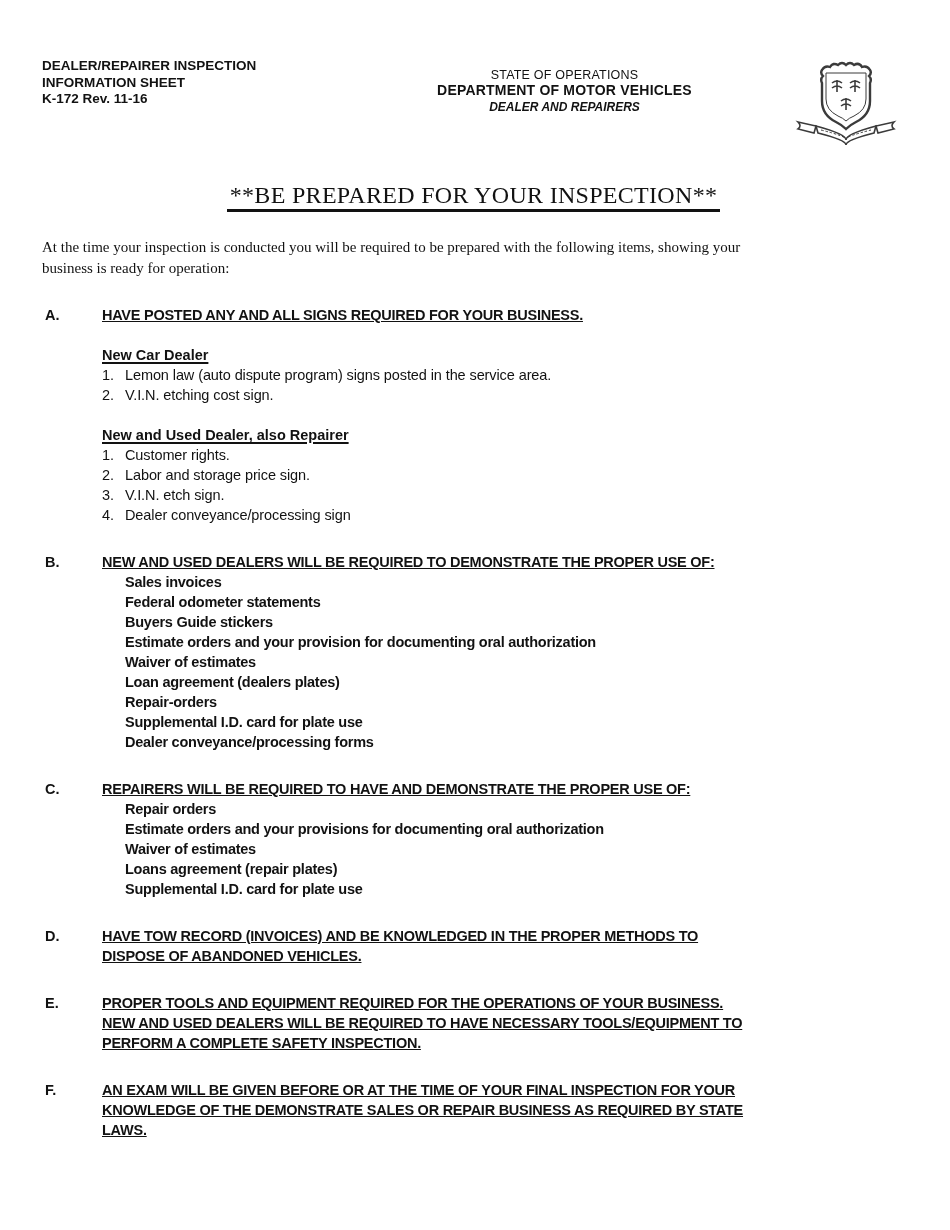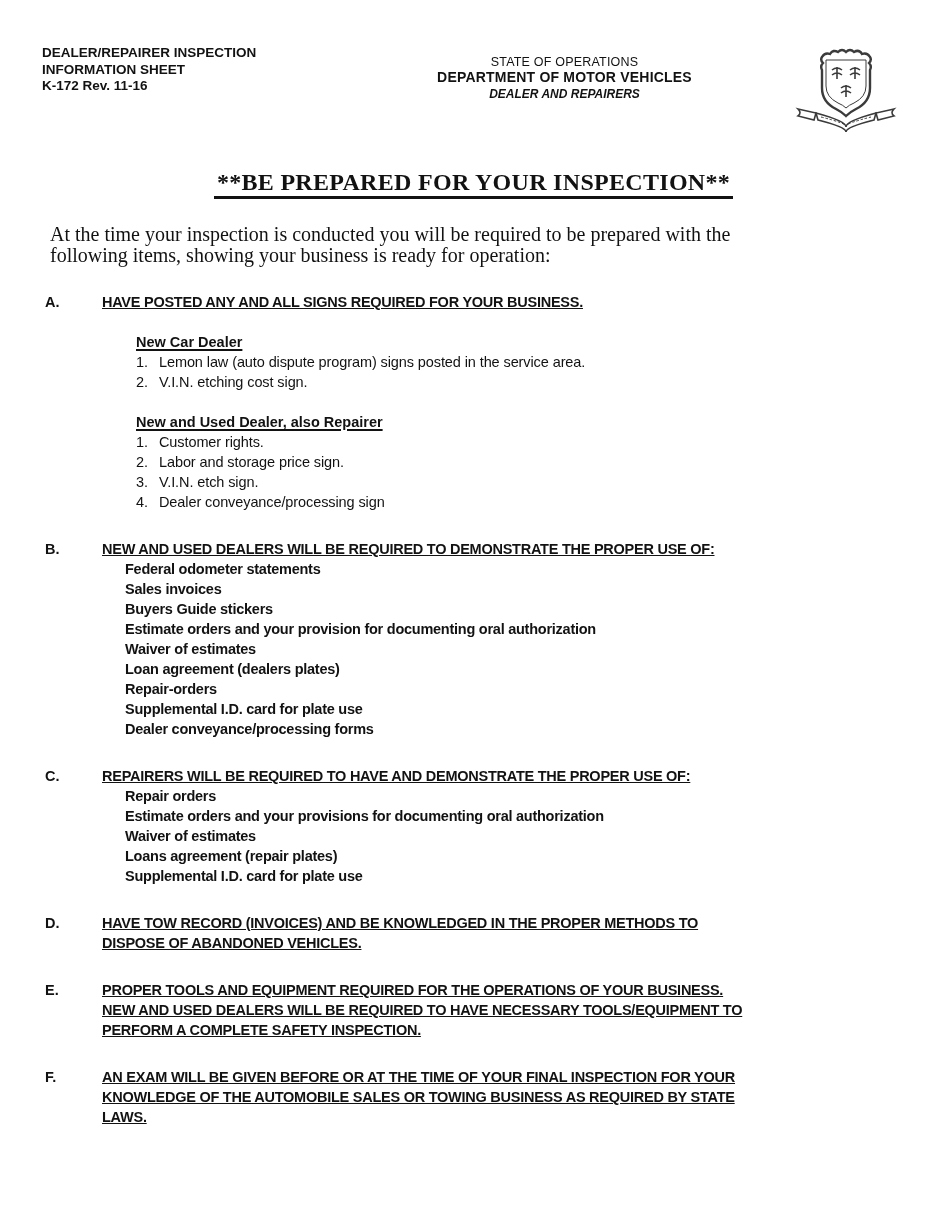--- a/index.html
+++ b/index.html
@@ -3,57 +3,57 @@
 <meta charset="utf-8">
 <style>
   html, body { margin: 0; padding: 0; background: #ffffff; }
   body {
     width: 950px; height: 1230px;
     font-family: "Liberation Sans", sans-serif;
     color: #121212;
     overflow: hidden;
     -webkit-font-smoothing: antialiased;
   }
-  .page { padding: 45px 45px 0 42px; box-sizing: border-box; }
+  .page { padding: 58px 45px 0 42px; box-sizing: border-box; }
 
   
   .hdr { display: flex; align-items: flex-start; }
   .hdr-left { width: 300px; font-weight: 700; font-size: 13.5px; line-height: 16.5px; }
   .hdr-center { flex: 1; text-align: center; padding-top: 10px; }
   .hdr-center .st  { font-size: 12.5px; letter-spacing: 0.2px; }
   .hdr-center .dep { font-size: 14px; font-weight: 700; margin-top: 0; letter-spacing: 0.2px; }
   .hdr-center .div { font-size: 12px; font-style: italic; margin-top: 2px; font-weight: bold; }
   .hdr-seal { width: 118px; display: flex; justify-content: center; margin-top: 2px; }
   .hdr-seal svg { display: block; }
 
   
   .title {
     margin: 36px 0 0; text-align: center;
     font-family: "Liberation Serif", serif;
-    font-size: 24px; font-weight: 700; letter-spacing: 0.3px;
+    font-size: 24px; font-weight: 400; letter-spacing: 0.3px;
   }
   .title span { border-bottom: 3px solid #121212; padding: 0 3px 1px; }
 
   
   .intro {
     font-family: "Liberation Serif", serif;
-    font-size: 20px; line-height: 20.5px;
-    margin: 28px 8px 0; max-width: 735px;
+    font-size: 15px; line-height: 20.5px;
+    margin: 28px 0 0; max-width: 735px;
   }
 
   
   .sections { margin-top: 27px; }
   .sec { display: flex; margin-bottom: 27px; }
   .letter { width: 60px; flex: none; padding-left: 3px; box-sizing: border-box;
             font-weight: 700; font-size: 14.5px; line-height: 20px; }
   .content { flex: 1; min-width: 0; }
   .heading { font-weight: 700; font-size: 14.5px; line-height: 20px; letter-spacing: -0.25px; }
   .heading .hline { white-space: nowrap; text-decoration: underline; }
 
-  .subsec { margin-top: 20px; margin-left: 34px; }
+  .subsec { margin-top: 20px; }
   .subtitle {
     font-weight: 700; font-size: 14.5px; line-height: 20px;
     text-decoration: underline; text-decoration-thickness: 1.5px; text-underline-offset: 2px;
     display: inline-block;
   }
   .numitem { display: flex; font-size: 14.5px; line-height: 20px; letter-spacing: -0.1px; }
   .numitem .num { width: 23px; flex: none; }
 
   .bold-list { margin-left: 23px; }
   .bold-list .bitem {
@@ -140,22 +140,22 @@
           </div>
         </div>
       </div>
     </div>
 
     <div class="sec">
       <div class="letter">B.</div>
       <div class="content">
         <div class="heading"><span class="hline">NEW AND USED DEALERS WILL BE REQUIRED TO DEMONSTRATE THE PROPER USE OF:</span></div>
         <div class="bold-list">
+          <div class="bitem">Sales invoices</div>
           <div class="bitem">Federal odometer statements</div>
-          <div class="bitem">Sales invoices</div>
           <div class="bitem">Buyers Guide stickers</div>
           <div class="bitem">Estimate orders and your provision for documenting oral authorization</div>
           <div class="bitem">Waiver of estimates</div>
           <div class="bitem">Loan agreement (dealers plates)</div>
           <div class="bitem">Repair-orders</div>
           <div class="bitem">Supplemental I.D. card for plate use</div>
           <div class="bitem">Dealer conveyance/processing forms</div>
         </div>
       </div>
     </div>
@@ -193,20 +193,20 @@
           <div class="hline">PERFORM A COMPLETE SAFETY INSPECTION.</div>
         </div>
       </div>
     </div>
 
     <div class="sec">
       <div class="letter">F.</div>
       <div class="content">
         <div class="heading">
           <div class="hline">AN EXAM WILL BE GIVEN BEFORE OR AT THE TIME OF YOUR FINAL INSPECTION FOR YOUR</div>
-          <div class="hline">KNOWLEDGE OF THE AUTOMOBILE SALES OR TOWING BUSINESS AS REQUIRED BY STATE</div>
+          <div class="hline">KNOWLEDGE OF THE DEMONSTRATE SALES OR REPAIR BUSINESS AS REQUIRED BY STATE</div>
           <div class="hline">LAWS.</div>
         </div>
       </div>
     </div>
 
   </div>
 </div>
 
 </body></html>

